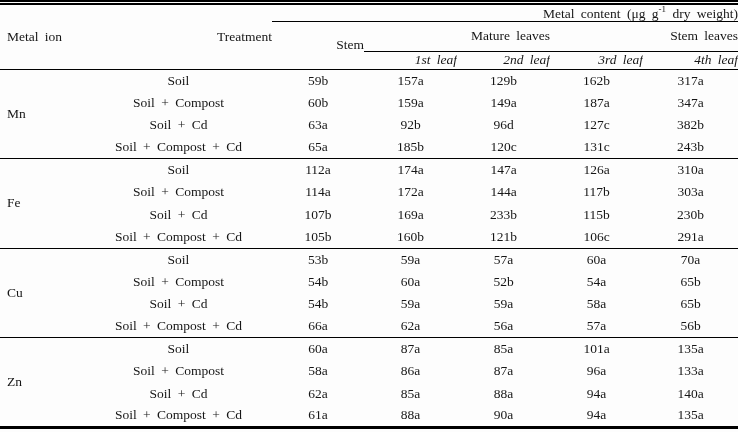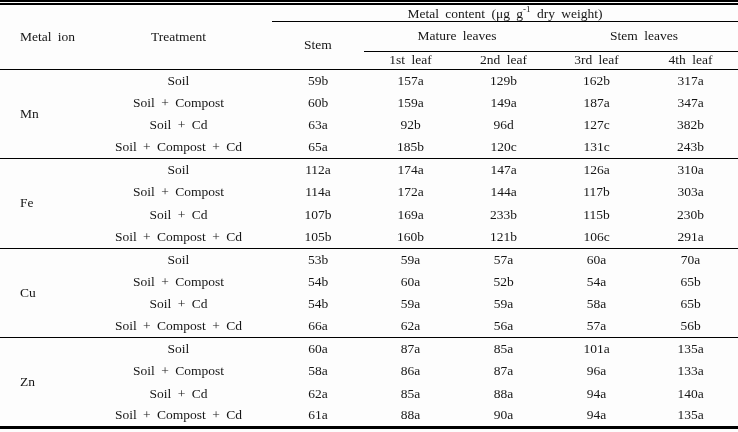--- a/index.html
+++ b/index.html
@@ -20,27 +20,27 @@
     font-weight: normal;
     font-size: 13.5px;
     text-align: center;
     vertical-align: middle;
     padding: 0;
     line-height: 1.05;
     word-spacing: 3px;
     white-space: nowrap;
     overflow: hidden;
   }
-  thead th { border-bottom: 1.5px solid #000; }
+  thead th { border-bottom: 1.5px solid #000; text-align: right; }
   thead tr.h1 { height: 18px; }
   thead tr.h2 { height: 30px; font-family: Liberation Serif, serif; }
-  thead tr.h3 { height: 18px; }
+  thead tr.h3 { height: 18px; font-style: italic; }
   tbody tr { height: 22.4px; }
   tbody tr.sec td { border-top: 1.5px solid #000; }
-  th.left-h, td.metal { text-align: left; padding-left: 20px; }
+  th.left-h, td.metal { text-align: left; padding-left: 7px; }
   sup.unit-sup { font-size: 9px; vertical-align: super; letter-spacing: 0; }
 </style>
 </head>
 <body>
 
 <table class="metal-table">
   <colgroup>
     <col style="width:85px">
       <col style="width:187px">
       <col style="width:92px">

